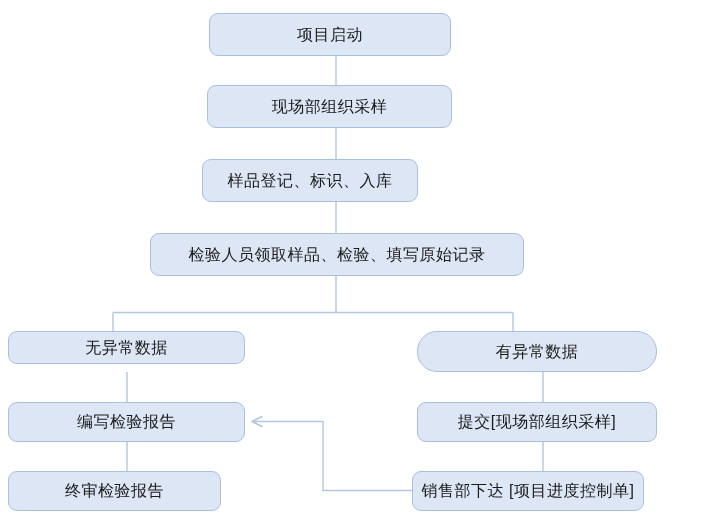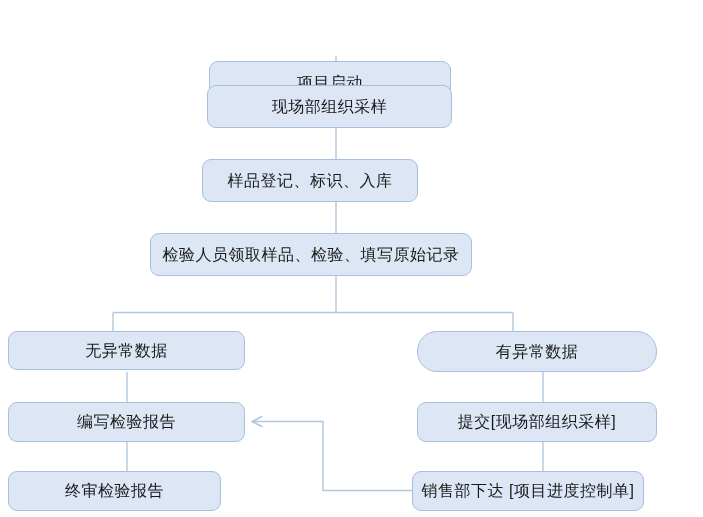--- a/index.html
+++ b/index.html
@@ -85,37 +85,37 @@
     <path class="edge-line" d="M127,442 L127,471"></path>
 
     <path class="edge-line" d="M543,372 L543,402"></path>
 
     <path class="edge-line" d="M543,442 L543,471"></path>
 
     <path class="edge-line" d="M412,490.5 L323,490.5 L323,421.5 L253,421.5"></path>
     <path class="arrow-head" d="M262,416.5 L252,421.5 L262,426.5"></path>
   </svg>
 
-  <div class="node" style="left:209px; top:13px; width:242px; height:43px;margin-top:48px;">
+  <div class="node" style="left:209px; top:13px; width:242px; height:43px;">
     <span class="node-label">项目启动</span>
   </div>
 
   <div class="node" style="left:207px; top:85px; width:245px; height:43px;">
     <span class="node-label">现场部组织采样</span>
   </div>
 
   <div class="node" style="left:202px; top:159px; width:216px; height:43px;">
     <span class="node-label">样品登记、标识、入库</span>
   </div>
 
-  <div class="node" style="left:150px; top:233px; width:322px; height:43px;">
+  <div class="node" style="left:150px; top:233px; width:374px; height:43px;">
     <span class="node-label">检验人员领取样品、检验、填写原始记录</span>
   </div>
 
-  <div class="node" style="left:8px; top:331px; width:237px; height:39px;">
+  <div class="node" style="left:8px; top:331px; width:237px; height:33px;">
     <span class="node-label">无异常数据</span>
   </div>
 
   <div class="node" style="left:417px; top:331px; width:240px; height:41px;border-radius:20px;">
     <span class="node-label">有异常数据</span>
   </div>
 
   <div class="node" style="left:8px; top:402px; width:237px; height:40px;">
     <span class="node-label">编写检验报告</span>
   </div>

